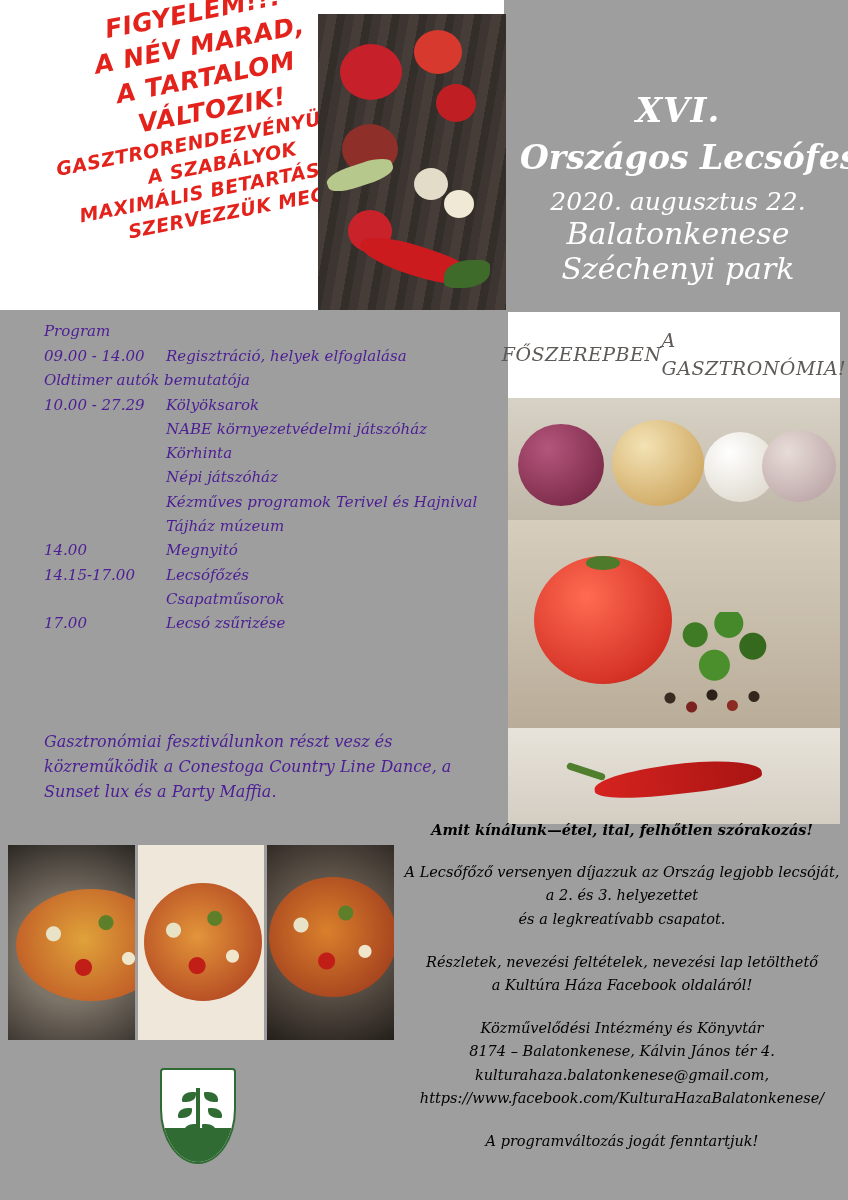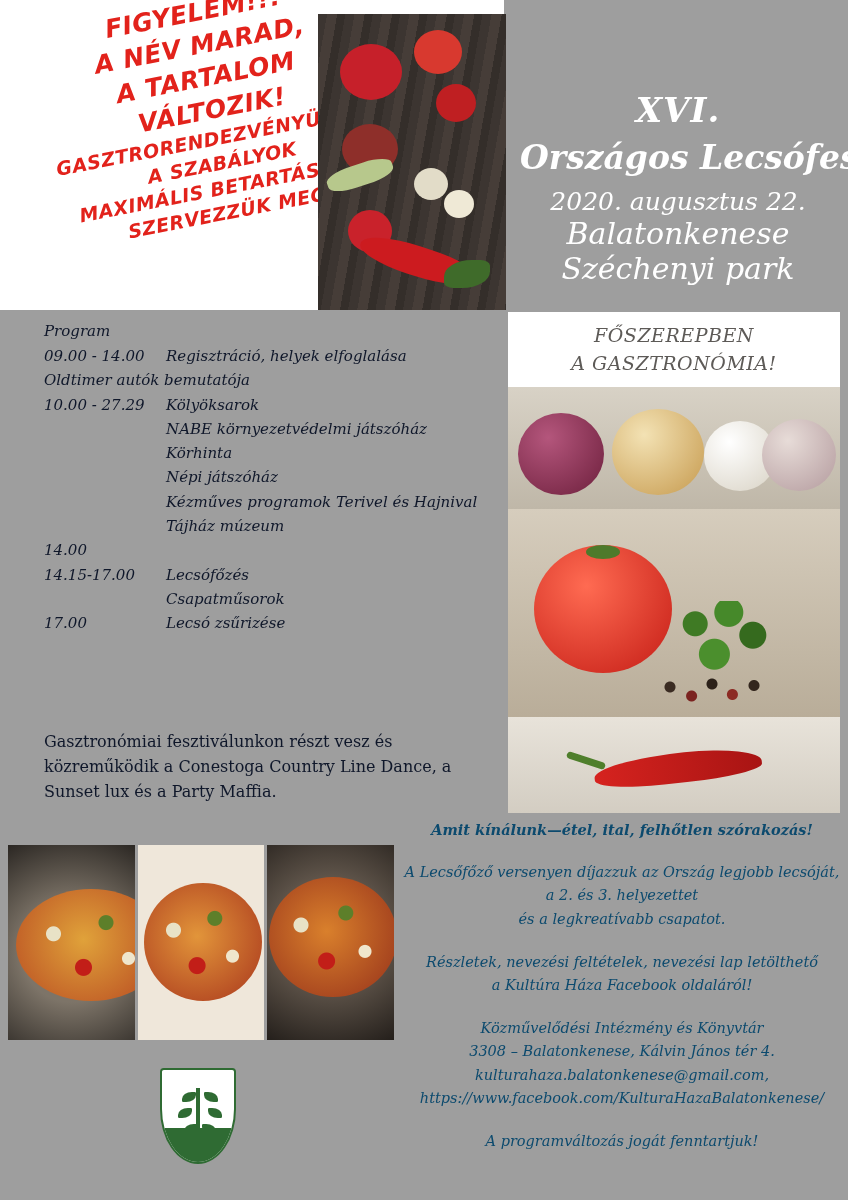--- a/index.html
+++ b/index.html
@@ -96,50 +96,51 @@
   .title-xvi { font-size: 34px; font-weight: bold; letter-spacing: 1px; margin-top: 44px; }
   .title-main { font-size: 33px; font-weight: bold; margin-top: 8px; white-space: nowrap; }
   .title-date { font-size: 25px; margin-top: 10px; }
   .title-place { font-size: 30px; margin-top: 0; }
 
   
   .program {
     position: absolute;
     top: 322px; left: 44px;
     width: 450px;
-    color: #0f172a;
+    color: #4c1d95;
     font-family: "DejaVu Serif", serif;
     font-style: italic;
   }
   .program h2 { font-size: 15px; font-weight: normal; margin-bottom: 4px; }
   .prow { display: flex; font-size: 15px; line-height: 1.62; }
   .ptime { width: 122px; flex: 0 0 122px; }
   .ptext { flex: 1; }
   .indent .ptime { visibility: hidden; }
 
   .blurb {
     position: absolute;
     top: 730px; left: 44px;
     width: 420px;
-    color: #0f172a;
+    color: #4c1d95;
     font-family: "DejaVu Serif", serif;
+    font-style: italic;
     font-size: 16px;
     line-height: 1.56;
   }
 
   
   .right-col {
     position: absolute;
     top: 312px; left: 508px;
     width: 332px;
   }
   .foszerep {
     background: #ffffff;
-    height: 75px;
-    display: flex; flex-direction: column;
+    height: 86px;
+    display: flex; flex-direction: row;
     align-items: center; justify-content: center;
     color: #5d5a57;
     font-family: "DejaVu Serif", serif;
     font-style: italic;
     font-size: 19px;
     line-height: 1.45;
     letter-spacing: .5px;
   }
   .photo { position: relative; overflow: hidden; }
   .ph-onion { height: 122px; background: linear-gradient(#d8d2c6, #bfb7a8); }
@@ -251,21 +252,21 @@
   .lf4 { top: 38px; left: 46px; transform: scaleX(-1); }
   .lf5 { top: 54px; left: 22px; }
   .lf6 { top: 54px; left: 40px; transform: scaleX(-1); }
 
   
   .info {
     position: absolute;
     top: 818px; left: 404px;
     width: 436px;
     text-align: center;
-    color: #0c4a6e;
+    color: #000000;
     font-family: "DejaVu Serif", serif;
     font-style: italic;
     font-size: 14.5px;
     line-height: 1.6;
   }
   .info .para { margin-bottom: 20px; }
   .info .bold { font-weight: bold; }
   .info .last { }
 </style>
 </head>
@@ -338,20 +339,21 @@
         <div class="prow indent">
           <div class="ptime"></div>
           <div class="ptext">Kézműves programok Terivel és Hajnival</div>
         </div>
         <div class="prow indent">
           <div class="ptime"></div>
           <div class="ptext">Tájház múzeum</div>
         </div>
         <div class="prow">
           <div class="ptime">14.00</div>
+          <div class="ptext">Megnyitó</div>
         </div>
         <div class="prow">
           <div class="ptime">14.15-17.00</div>
           <div class="ptext">Lecsófőzés</div>
         </div>
         <div class="prow indent">
           <div class="ptime"></div>
           <div class="ptext">Csapatműsorok</div>
         </div>
         <div class="prow">
@@ -423,20 +425,20 @@
       <div>A Lecsőfőző versenyen díjazzuk az Ország legjobb lecsóját,</div>
       <div>a 2. és 3. helyezettet</div>
       <div>és a legkreatívabb csapatot.</div>
     </div>
     <div class="para">
       <div>Részletek, nevezési feltételek, nevezési lap letölthető</div>
       <div>a Kultúra Háza Facebook oldaláról!</div>
     </div>
     <div class="para">
       <div>Közművelődési Intézmény és Könyvtár</div>
-      <div>3308 – Balatonkenese, Kálvin János tér 4.</div>
+      <div>8174 – Balatonkenese, Kálvin János tér 4.</div>
       <div>kulturahaza.balatonkenese@gmail.com,</div>
       <div>https://www.facebook.com/KulturaHazaBalatonkenese/</div>
     </div>
     <div class="last">A programváltozás jogát fenntartjuk!</div>
   </div>
 
 </div>
 
 </body></html>

